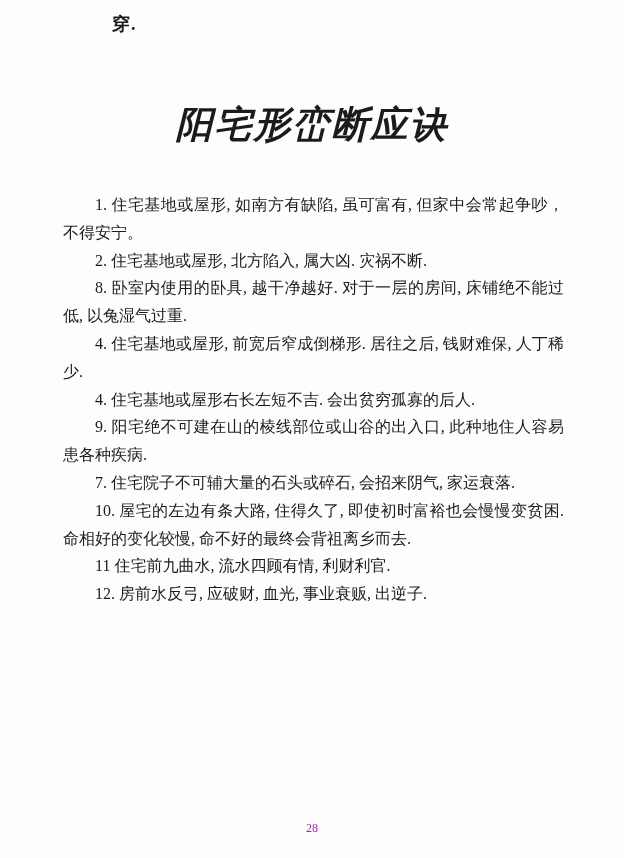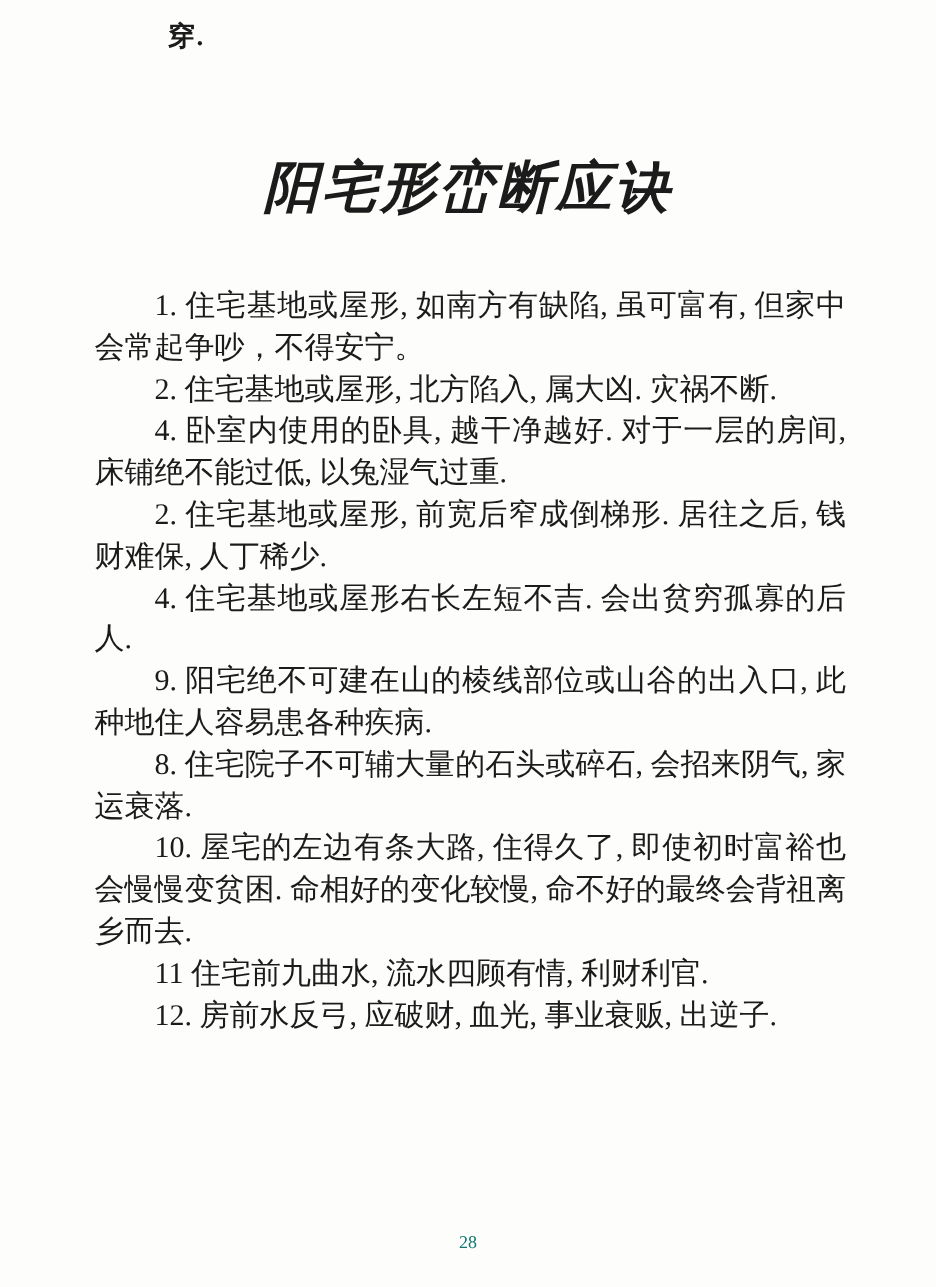--- a/index.html
+++ b/index.html
@@ -35,54 +35,54 @@
     font-weight: 700;
     font-style: italic;
     letter-spacing: 2px;
     white-space: nowrap;
   }
   .body-text {
     position: absolute;
     top: 191px;
     left: 63px;
     width: 501px;
-    font-size: 20px;
+    font-size: 16px;
     line-height: 27.8px;
     text-align: justify;
   }
   .body-text p {
     margin: 0;
     text-indent: 2em;
     word-break: break-all;
   }
   .page-number {
     position: absolute;
     bottom: 22px;
     left: 0;
     width: 100%;
     text-align: center;
     font-size: 12px;
-    color: #0f766e;
+    color: #a21caf;
   }
 </style>
 </head>
 <body>
 
 <div class="page">
   <div class="top-note">穿.</div>
 
   <h1 class="title">阳宅形峦断应诀</h1>
 
   <div class="body-text">
       <p>1. 住宅基地或屋形, 如南方有缺陷, 虽可富有, 但家中会常起争吵，不得安宁。</p>
       <p>2. 住宅基地或屋形, 北方陷入, 属大凶. 灾祸不断.</p>
-      <p>4. 卧室内使用的卧具, 越干净越好. 对于一层的房间, 床铺绝不能过低, 以兔湿气过重.</p>
-      <p>2. 住宅基地或屋形, 前宽后窄成倒梯形. 居往之后, 钱财难保, 人丁稀少.</p>
+      <p>8. 卧室内使用的卧具, 越干净越好. 对于一层的房间, 床铺绝不能过低, 以兔湿气过重.</p>
+      <p>4. 住宅基地或屋形, 前宽后窄成倒梯形. 居往之后, 钱财难保, 人丁稀少.</p>
       <p>4. 住宅基地或屋形右长左短不吉. 会出贫穷孤寡的后人.</p>
       <p>9. 阳宅绝不可建在山的棱线部位或山谷的出入口, 此种地住人容易患各种疾病.</p>
-      <p>8. 住宅院子不可辅大量的石头或碎石, 会招来阴气, 家运衰落.</p>
+      <p>7. 住宅院子不可辅大量的石头或碎石, 会招来阴气, 家运衰落.</p>
       <p>10. 屋宅的左边有条大路, 住得久了, 即使初时富裕也会慢慢变贫困. 命相好的变化较慢, 命不好的最终会背祖离乡而去.</p>
       <p>11 住宅前九曲水, 流水四顾有情, 利财利官.</p>
       <p>12. 房前水反弓, 应破财, 血光, 事业衰贩, 出逆子.</p>
     </div>
 
   <div class="page-number">28</div>
 </div>
 
 </body></html>

